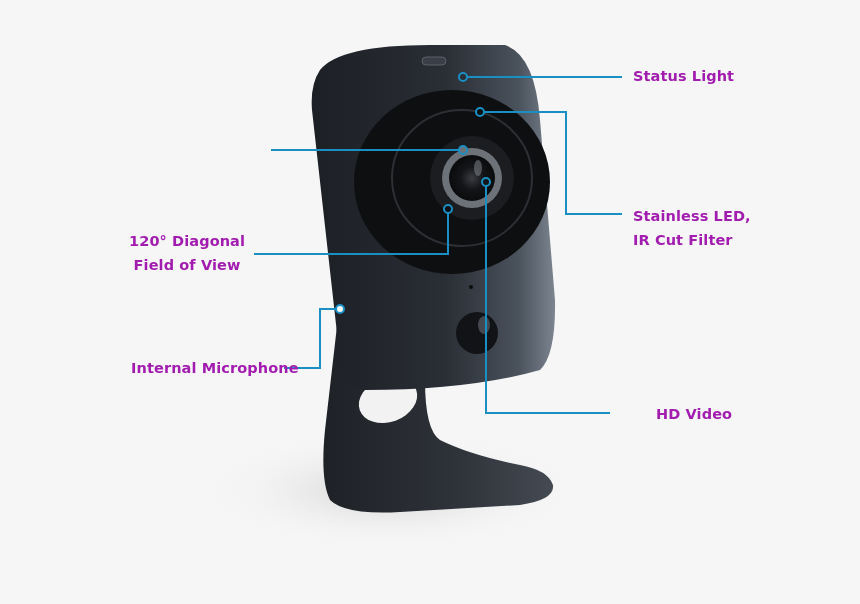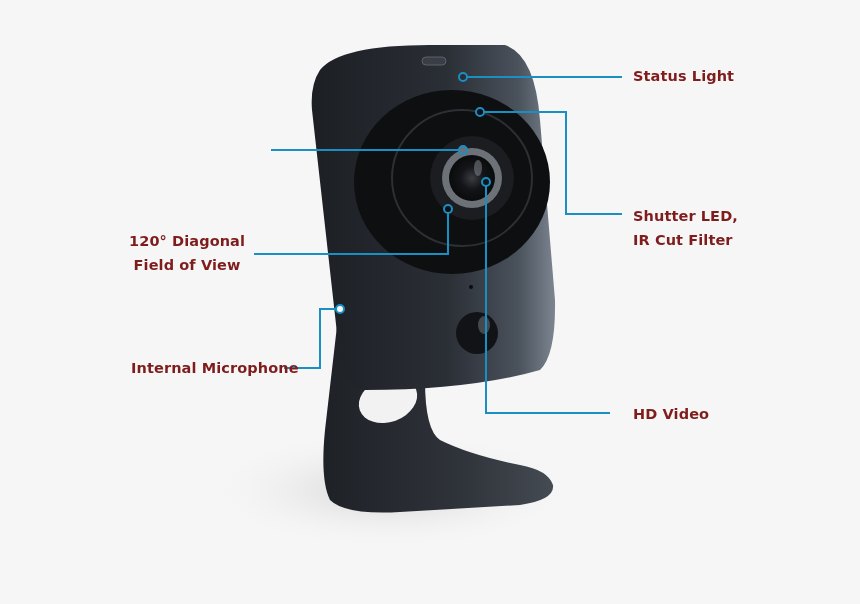--- a/index.html
+++ b/index.html
@@ -1,17 +1,17 @@
 <!DOCTYPE html>
 <html><head>
 <meta charset="utf-8">
 <style>
   html, body { margin:0; padding:0; }
   body { width:860px; height:604px; background:#f6f6f6; position:relative; overflow:hidden; font-family:"DejaVu Sans", sans-serif; }
-  .label { position:absolute; color:#7f1d1d; font-size:14.5px; font-weight:bold; line-height:24px; letter-spacing:0.1px; }
+  .label { position:absolute; color:#a21caf; font-size:14.5px; font-weight:bold; line-height:24px; letter-spacing:0.1px; }
   svg { position:absolute; left:0; top:0; }
 </style>
 </head>
 <body>
 
 <svg width="860" height="604" viewBox="0 0 860 604">
   <defs>
     <linearGradient id="bodyGrad" x1="0" y1="0" x2="1" y2="0">
       <stop offset="0" stop-color="#1c1f24"></stop>
       <stop offset="0.55" stop-color="#2a2e35"></stop>
@@ -84,28 +84,28 @@
 </svg>
 
 <div class="label" style="left:633px; top:64px;">
   <div>Status Light</div>
 </div>
 
 <div class="label" style="left:129px; top:117px;">
 </div>
 
 <div class="label" style="left:633px; top:204px;">
-  <div>Shutter LED,</div>
+  <div>Stainless LED,</div>
   <div>IR Cut Filter</div>
 </div>
 
 <div class="label" style="left:129px; top:229px;text-align:center;">
   <div>120° Diagonal</div>
   <div>Field of View</div>
 </div>
 
 <div class="label" style="left:131px; top:356px;">
   <div>Internal Microphone</div>
 </div>
 
-<div class="label" style="left:633px; top:402px;">
+<div class="label" style="left:656px; top:402px;">
   <div>HD Video</div>
 </div>
 
 </body></html>

